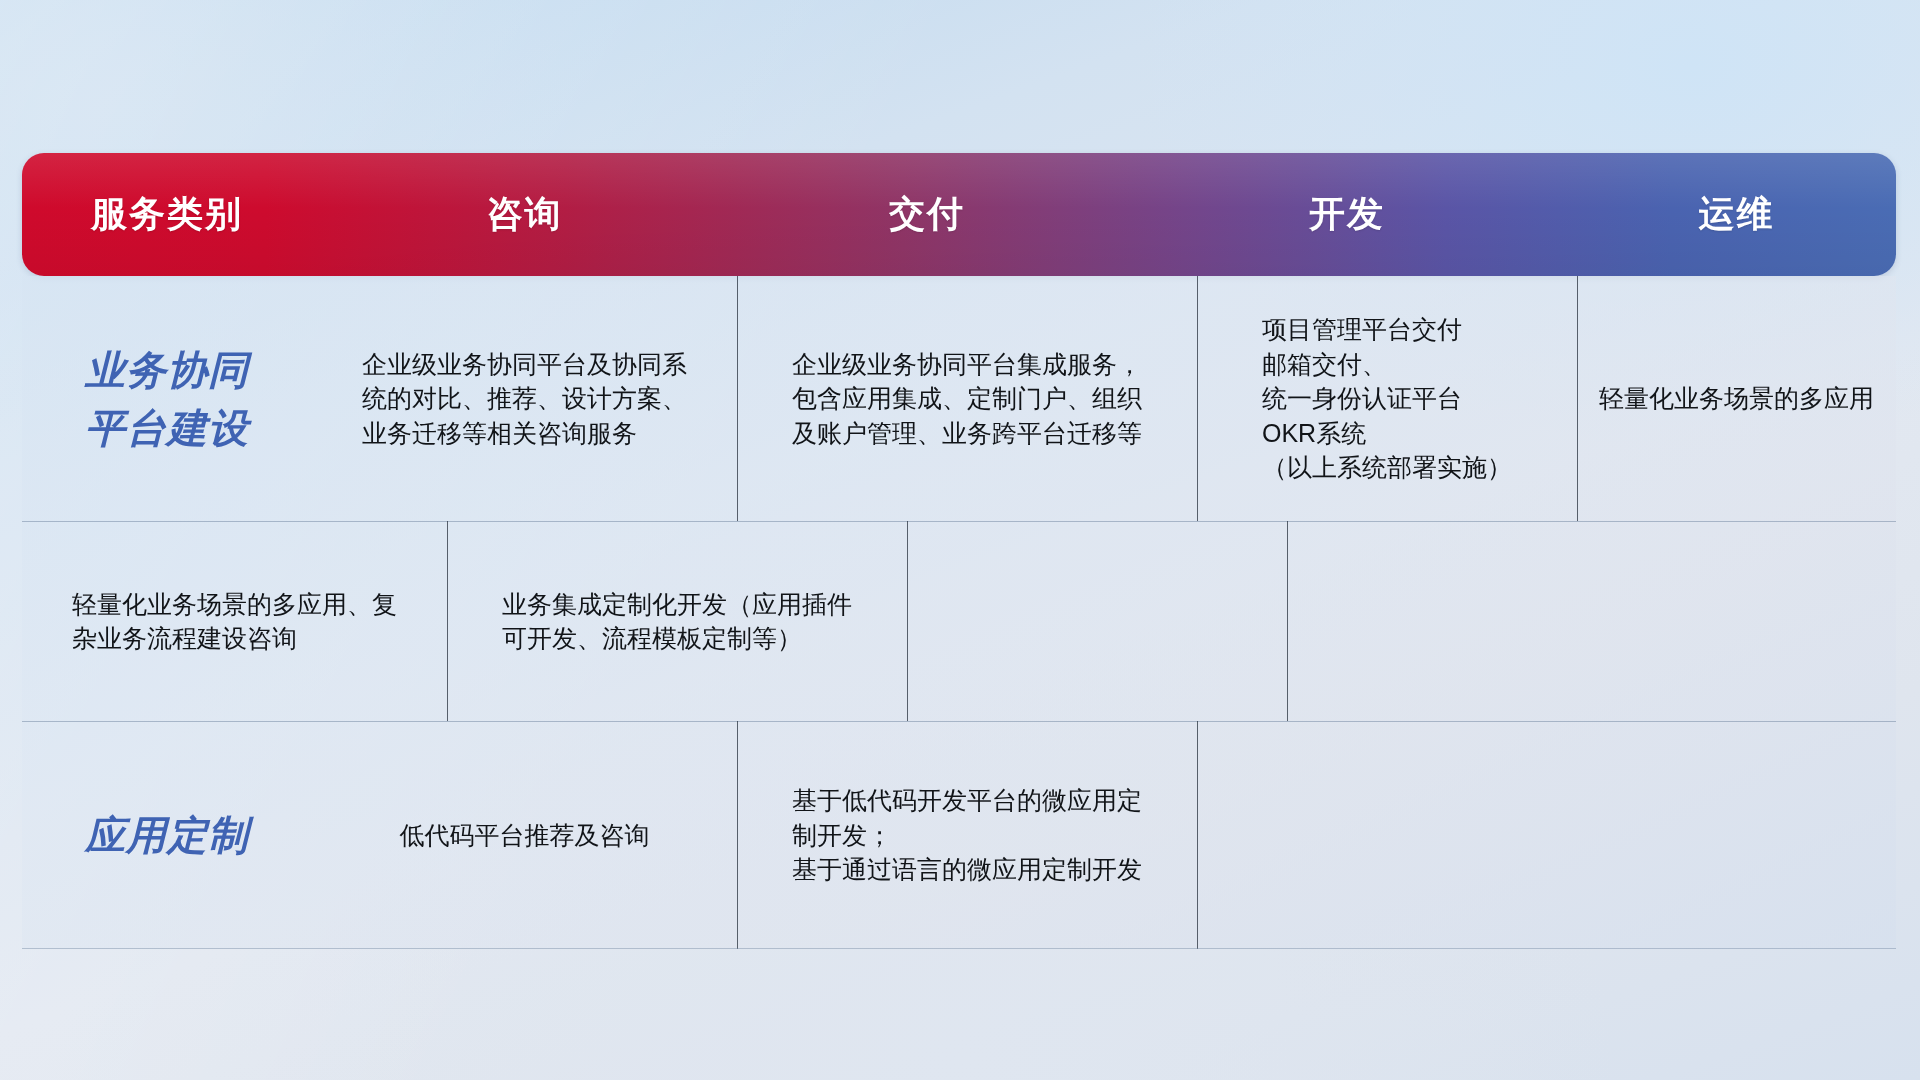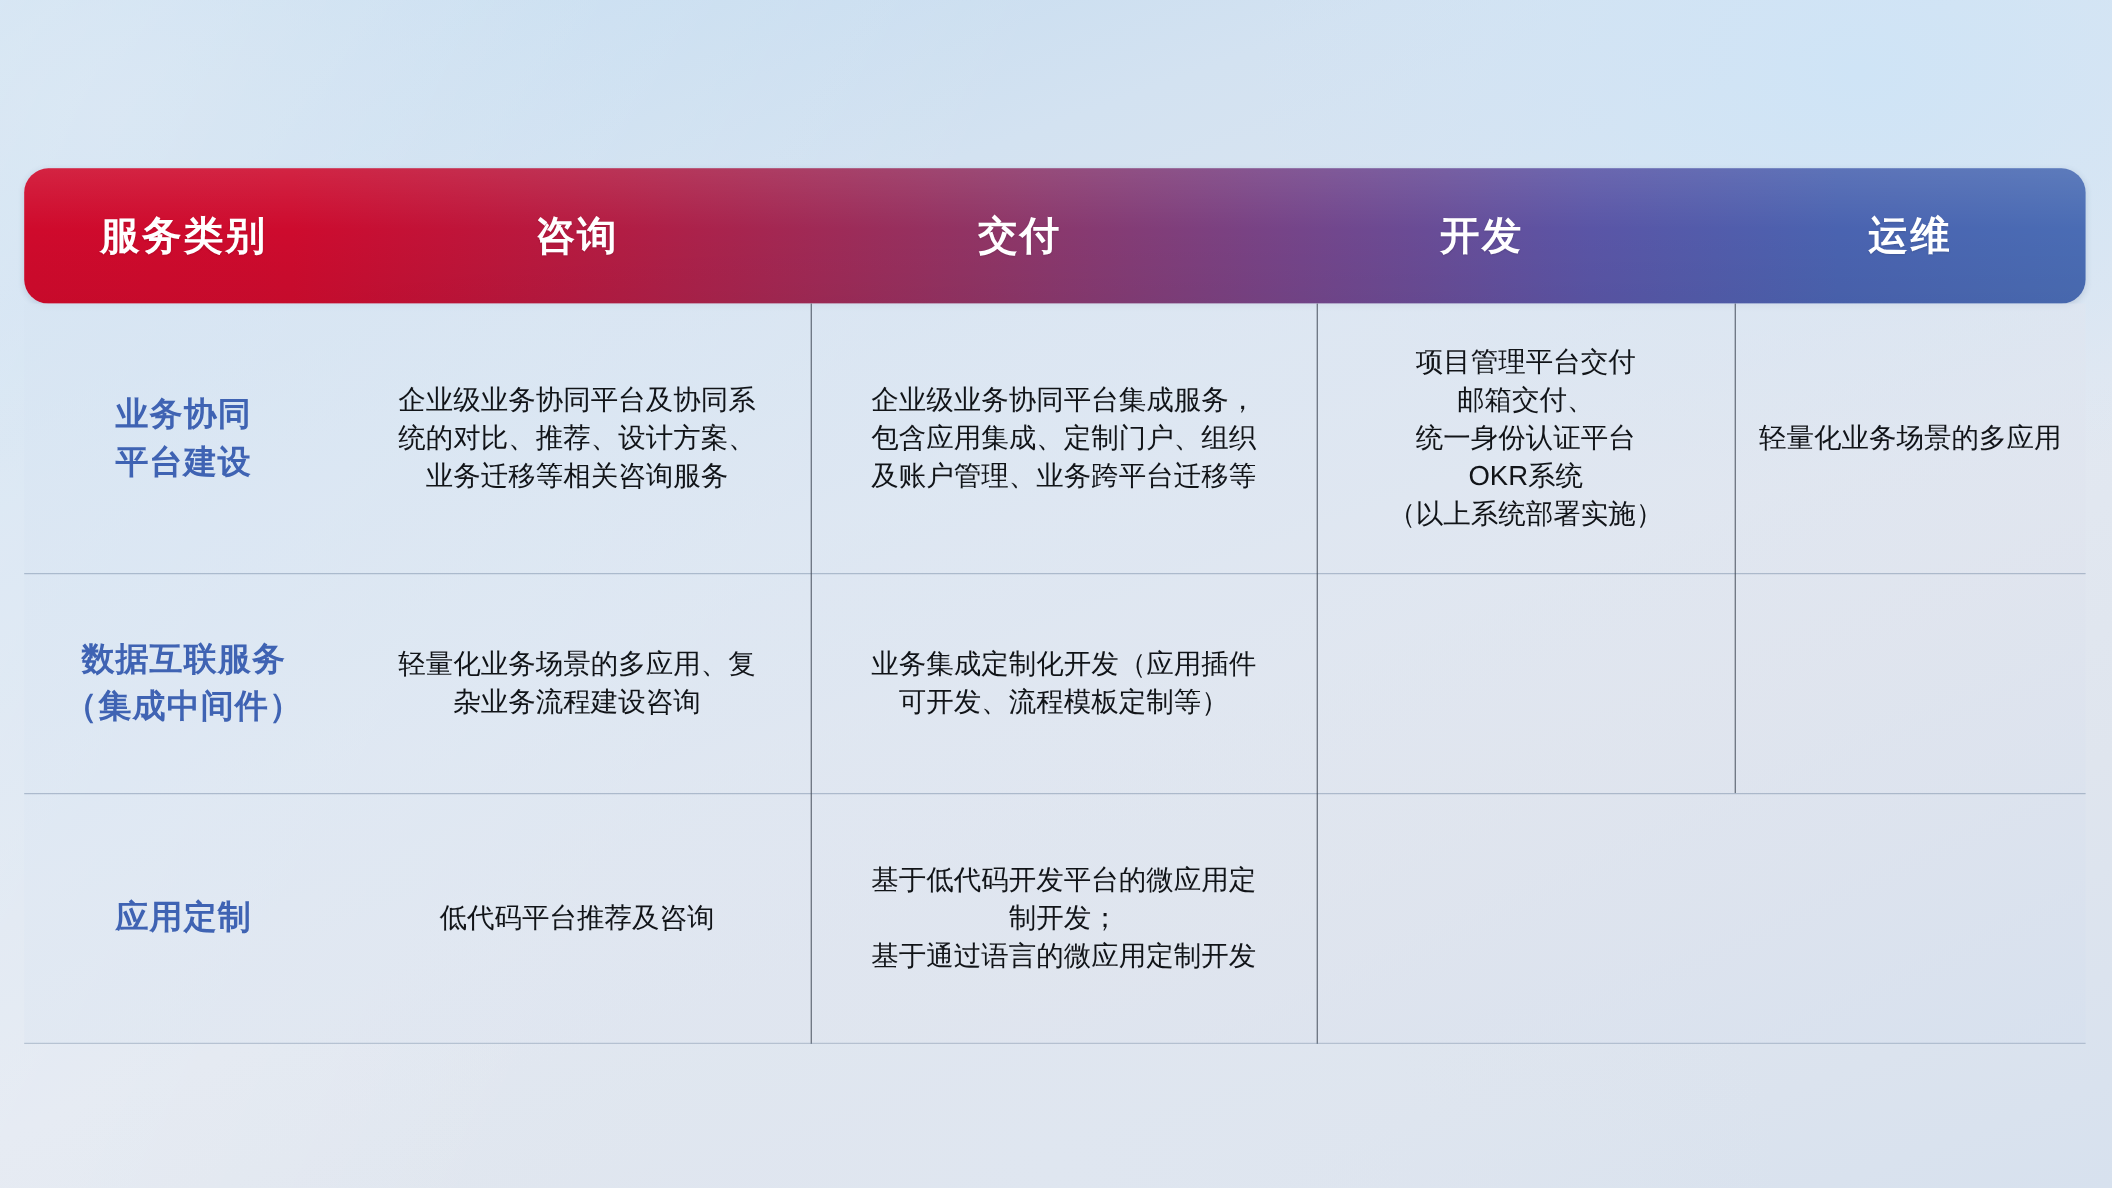--- a/index.html
+++ b/index.html
@@ -109,35 +109,36 @@
     right: 0;
     bottom: 0;
     height: 1px;
     background: rgba(120,140,165,0.45);
   }
 
   .cell {
     display: flex;
     align-items: center;
     justify-content: center;
-    text-align: center;
+    text-align: left;
     padding: 10px 14px;
     box-sizing: border-box;
     color: #111418;
     font-size: 25px;
     line-height: 1.38;
     white-space: pre-line;
     position: relative;
   }
   .cell.catcell {
     color: #3f63b3;
     font-weight: bold;
-    font-size: 30px;
+    font-size: 40px;
     line-height: 1.45;
     letter-spacing: 1px;
+    font-style: italic;
   }
   
   .cell.vsep-left::before {
     content: "";
     position: absolute;
     left: 0;
     top: 0;
     bottom: 0;
     width: 1px;
     background: rgba(40,50,62,0.75);
@@ -182,22 +183,20 @@
 及账户管理、业务跨平台迁移等</div>
       <div class="cell c-del vsep-left">项目管理平台交付
 邮箱交付、
 统一身份认证平台
 OKR系统
 （以上系统部署实施）</div>
       <div class="cell c-ops vsep-left">轻量化业务场景的多应用</div>
     </div>
 
     <div class="trow r2">
-      <div class="cell catcell c-cat">数据互联服务
-（集成中间件）</div>
       <div class="cell c-con">轻量化业务场景的多应用、复
 杂业务流程建设咨询</div>
       <div class="cell c-dev vsep-left">业务集成定制化开发（应用插件
 可开发、流程模板定制等）</div>
       <div class="cell c-del vsep-left"></div>
       <div class="cell c-ops vsep-left"></div>
     </div>
 
     <div class="trow r3">
       <div class="cell catcell c-cat">应用定制</div>

